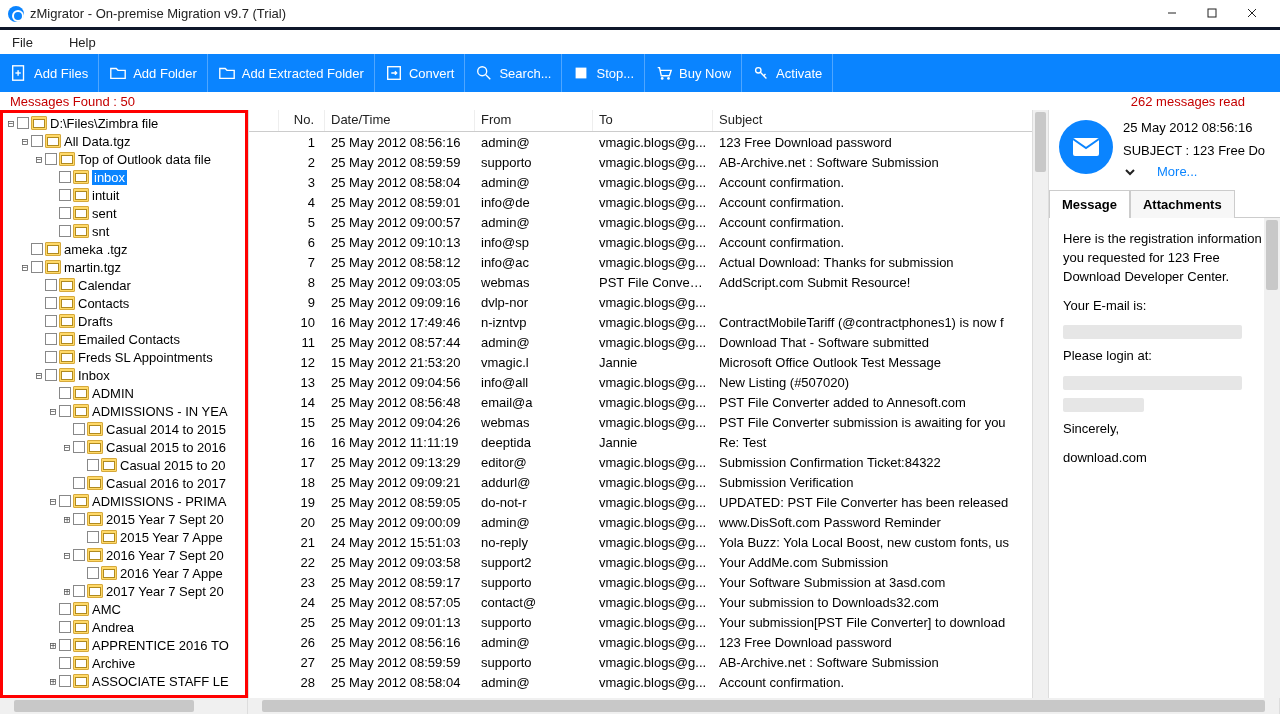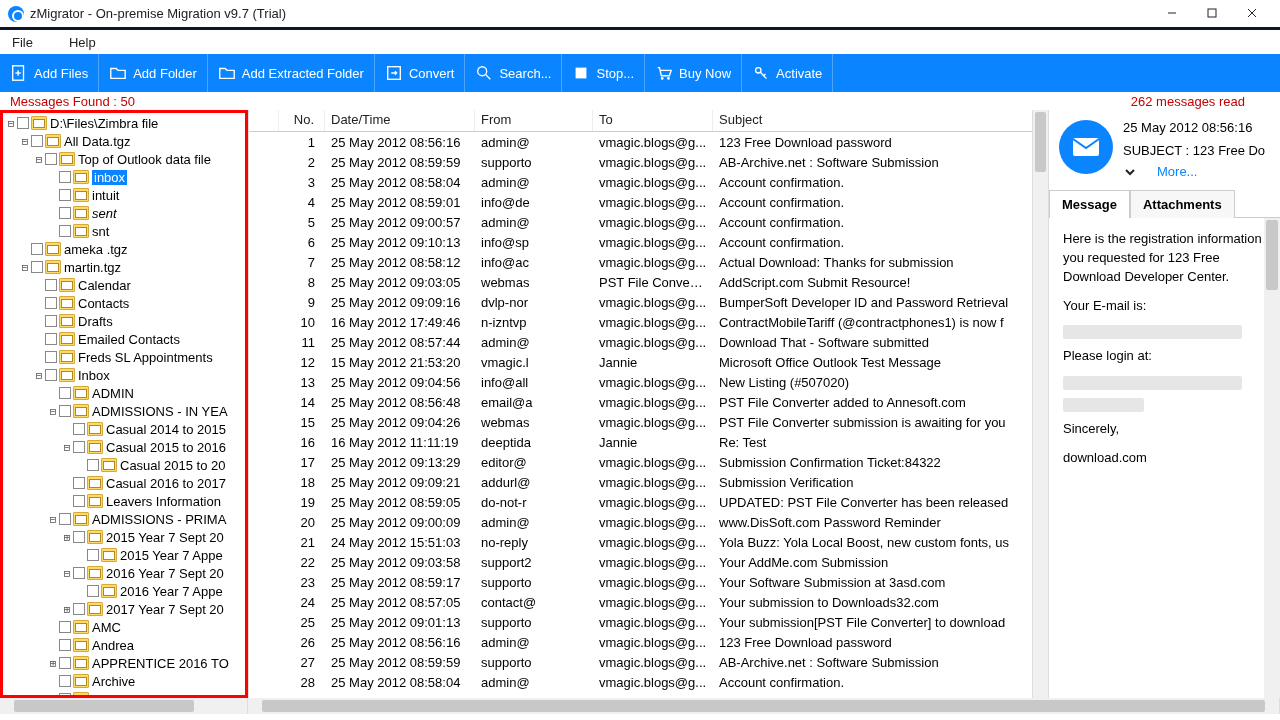--- a/index.html
+++ b/index.html
@@ -203,21 +203,21 @@
           <span class="chk"></span>
           <span class="fico mail"></span>
           <span class="lbl sel">inbox</span>
         </div>
         <div class="tnode" style="padding-left: 42px;">
           <span class="exp"></span>
           <span class="chk"></span>
           <span class="fico mail"></span>
           <span class="lbl">intuit</span>
         </div>
-        <div class="tnode" style="padding-left: 42px; font-style: italic;">
+        <div class="tnode" style="padding-left: 42px;">
           <span class="exp"></span>
           <span class="chk"></span>
           <span class="fico mail"></span>
           <span class="lbl">sent</span>
         </div>
         <div class="tnode" style="padding-left: 42px;">
           <span class="exp"></span>
           <span class="chk"></span>
           <span class="fico mail"></span>
           <span class="lbl">snt</span>
@@ -298,26 +298,20 @@
           <span class="exp"></span>
           <span class="chk"></span>
           <span class="fico mail"></span>
           <span class="lbl">Casual 2015 to 20</span>
         </div>
         <div class="tnode" style="padding-left: 56px;">
           <span class="exp"></span>
           <span class="chk"></span>
           <span class="fico mail"></span>
           <span class="lbl">Casual 2016 to 2017</span>
-        </div>
-        <div class="tnode" style="padding-left: 56px;">
-          <span class="exp"></span>
-          <span class="chk"></span>
-          <span class="fico mail"></span>
-          <span class="lbl">Leavers Information</span>
         </div>
         <div class="tnode" style="padding-left: 42px;">
           <span class="exp">⊟</span>
           <span class="chk"></span>
           <span class="fico mail"></span>
           <span class="lbl">ADMISSIONS - PRIMA</span>
         </div>
         <div class="tnode" style="padding-left: 56px;">
           <span class="exp">⊞</span>
           <span class="chk"></span>
@@ -454,21 +448,20 @@
           <div class="col-from">webmas</div>
           <div class="col-to">PST File Convert...</div>
           <div class="col-subj">AddScript.com Submit Resource!</div>
         </div>
         <div class="row">
           <div class="col-mark"></div>
           <div class="col-no">9</div>
           <div class="col-dt">25 May 2012 09:09:16</div>
           <div class="col-from">dvlp-nor</div>
           <div class="col-to">vmagic.blogs@g...</div>
-          <div class="col-subj">BumperSoft Developer ID and Password Retrieval</div>
         </div>
         <div class="row">
           <div class="col-mark"></div>
           <div class="col-no">10</div>
           <div class="col-dt">16 May 2012 17:49:46</div>
           <div class="col-from">n-izntvp</div>
           <div class="col-to">vmagic.blogs@g...</div>
           <div class="col-subj">ContractMobileTariff (@contractphones1) is now f</div>
         </div>
         <div class="row">

